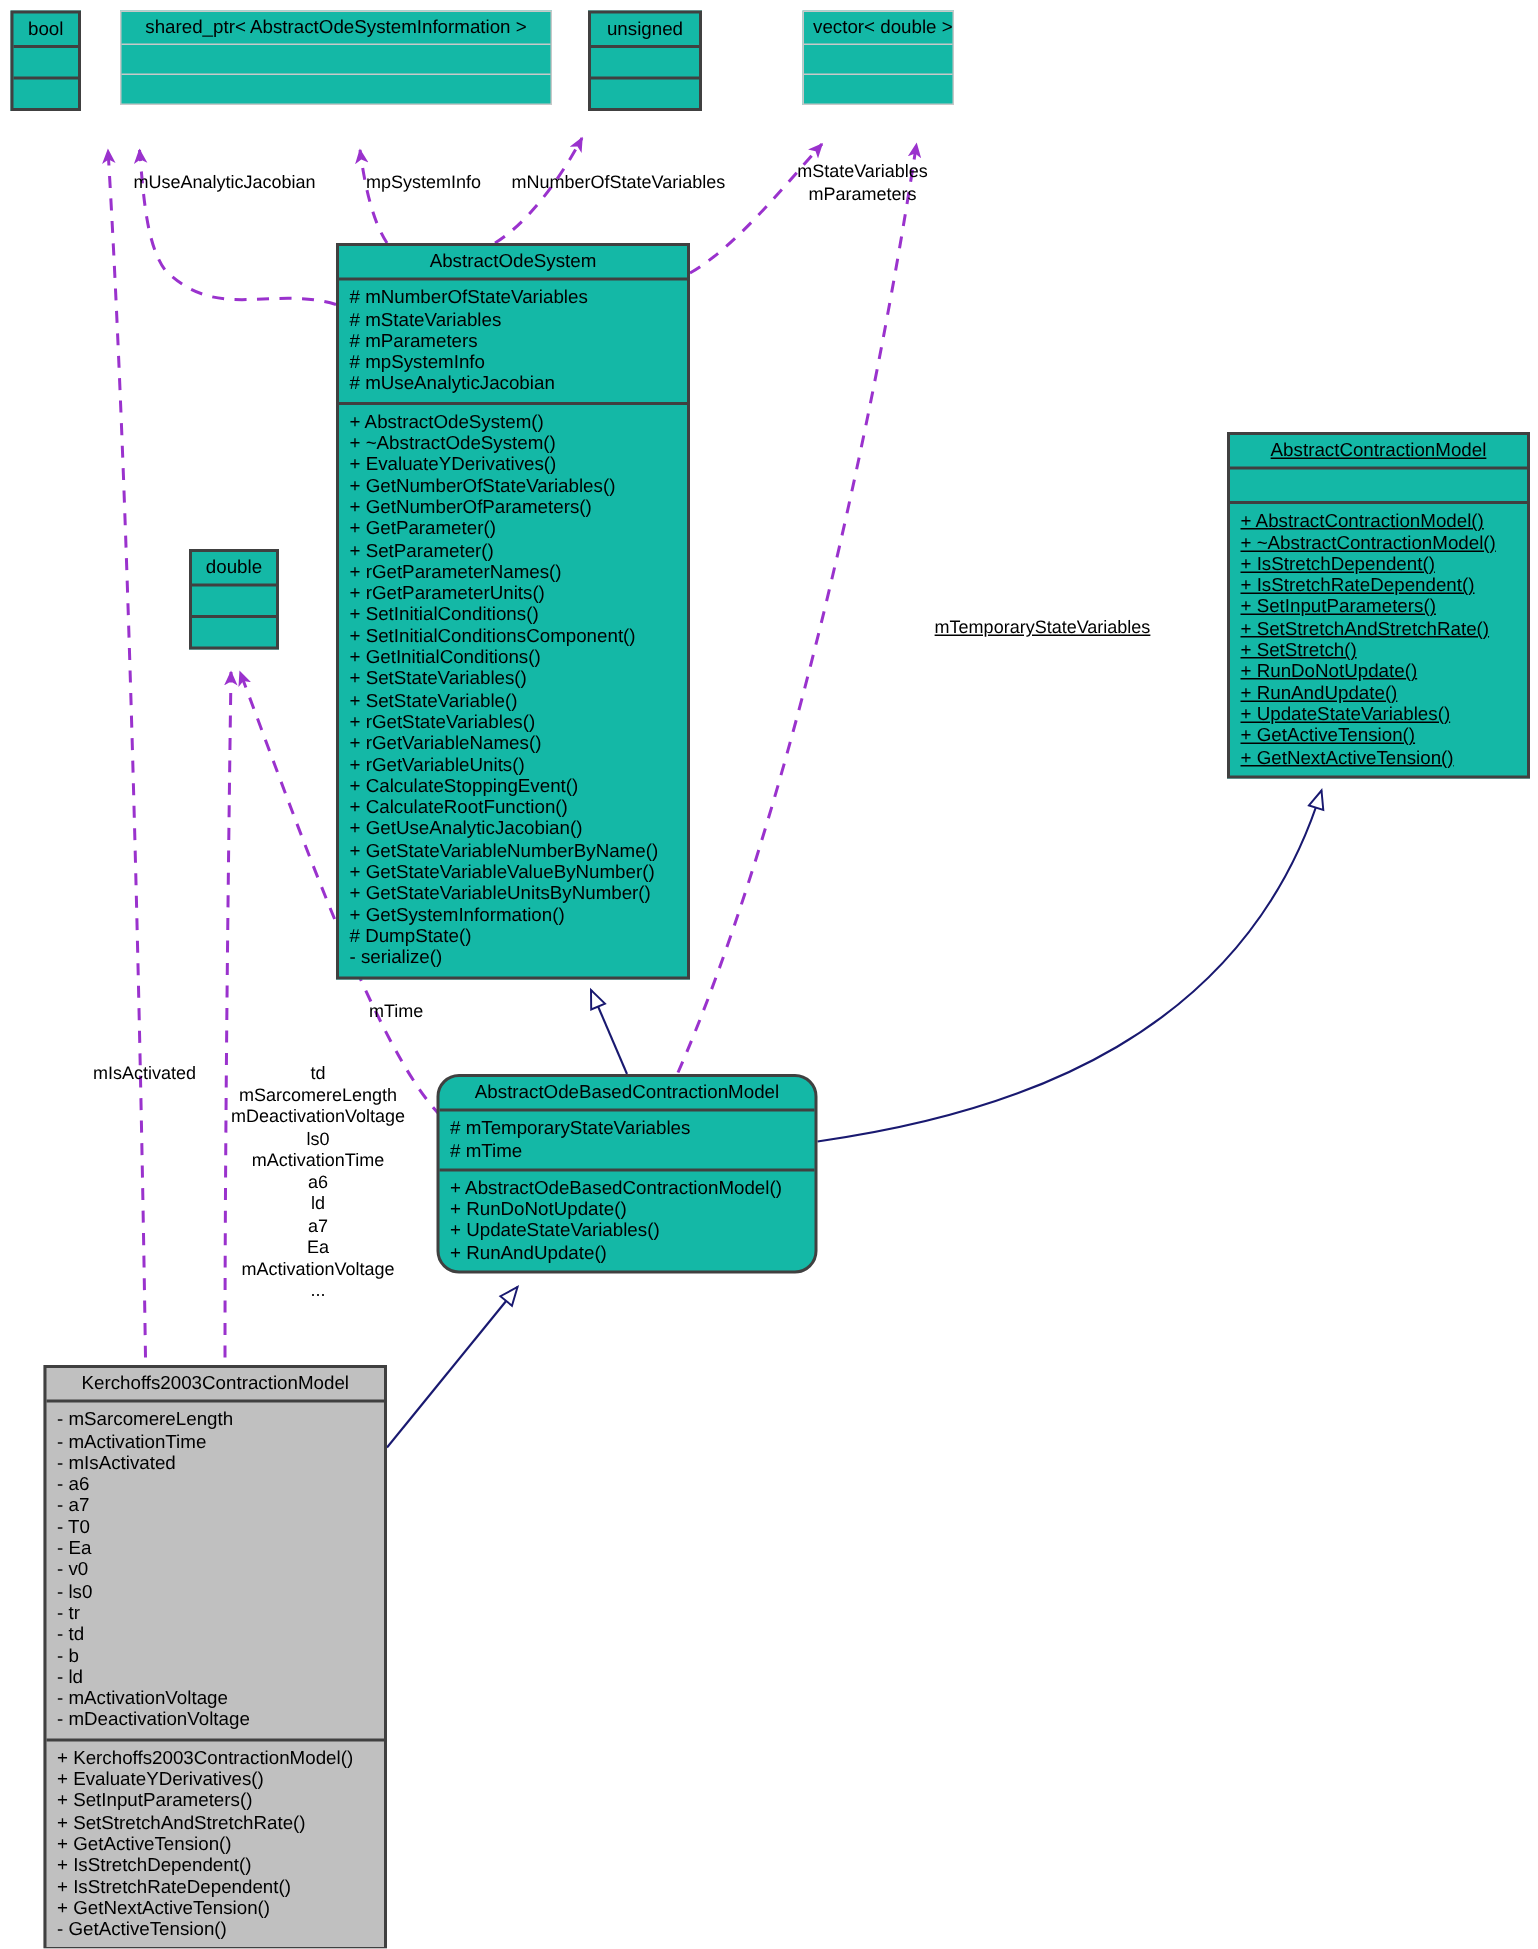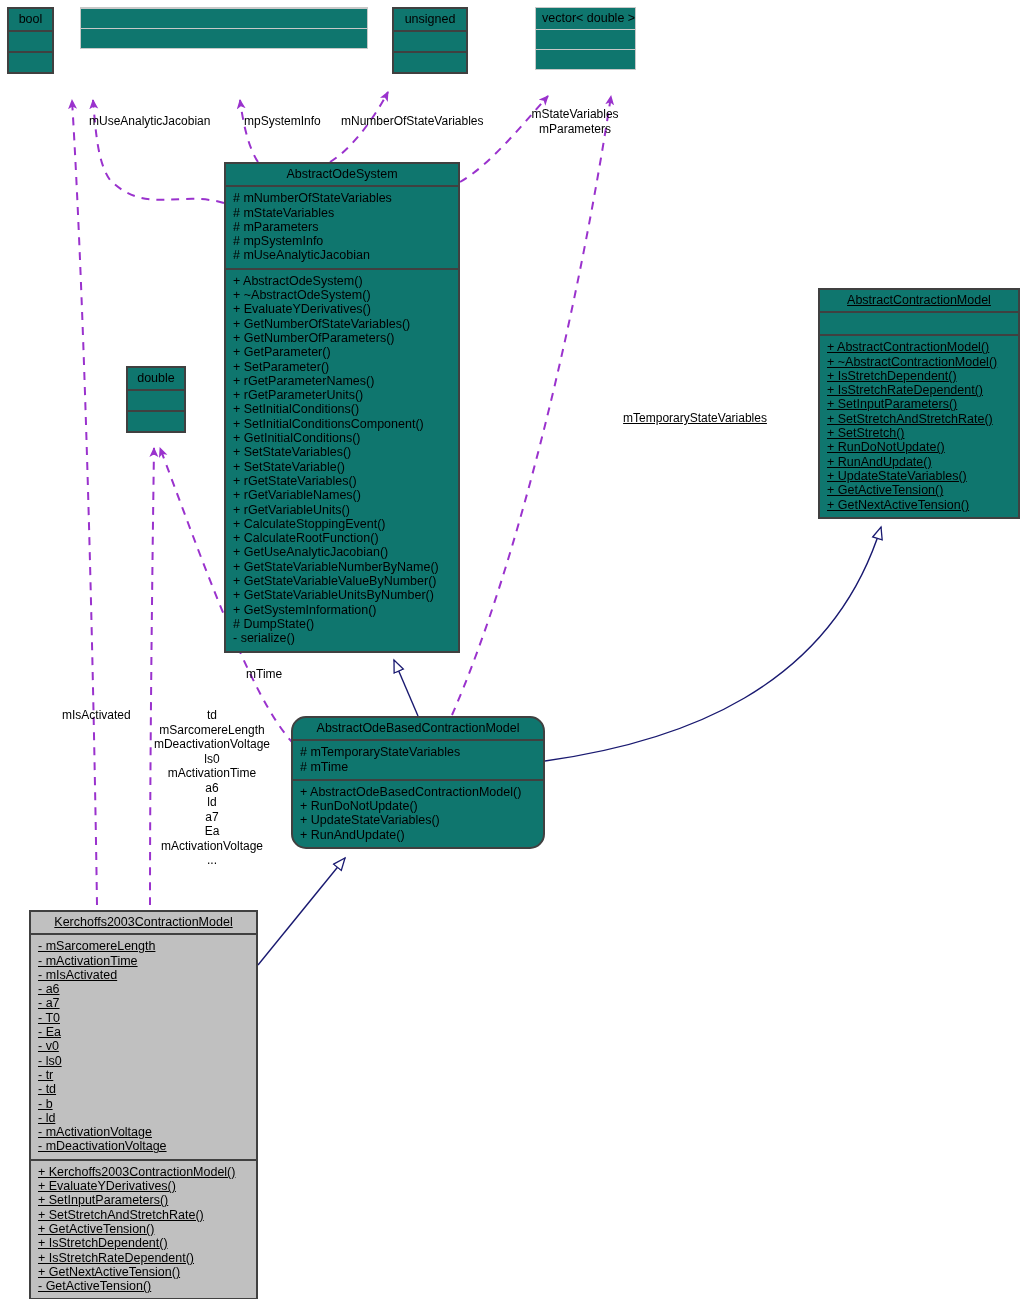--- a/index.html
+++ b/index.html
@@ -22,21 +22,21 @@
     position: absolute;
     left: 0;
     top: 0;
     width: 1025px;
     height: 1299px;
     pointer-events: none;
   }
   .uml-box {
     position: absolute;
     box-sizing: border-box;
-    background: #0f766e;
+    background: #14b8a6;
     font-size: 12.5px;
     line-height: 14.3px;
     color: #000000;
   }
   .uml-box.dark { border: 2px solid #404040; }
   .uml-box.light { border: 1px solid #c8c8c8; }
   .uml-box.node { border: 2px solid #404040; }
   .uml-box.filled { background: #c0c0c0; }
 
   .compartment-title {
@@ -109,20 +109,21 @@
     <path d="M258,965 L345,858" fill="none" stroke="#191970" stroke-width="1.4" marker-end="url(#inherit-arrow)"></path>
   </svg>
 
   <div class="uml-box dark" style="left:7px; top:7px; width:47px;">
     <div class="compartment-title">bool</div>
     <div class="compartment-sep-dark compartment-empty"></div>
     <div class="compartment-sep-dark compartment-empty"></div>
   </div>
 
   <div class="uml-box light" style="left:80px; top:7px; width:288px;">
+    <div class="compartment-title">shared_ptr&lt; AbstractOdeSystemInformation &gt;</div>
     <div class="compartment-sep-light compartment-empty"></div>
     <div class="compartment-sep-light compartment-empty"></div>
   </div>
 
   <div class="uml-box dark" style="left:392px; top:7px; width:76px;">
     <div class="compartment-title">unsigned</div>
     <div class="compartment-sep-dark compartment-empty"></div>
     <div class="compartment-sep-dark compartment-empty"></div>
   </div>
 
@@ -203,21 +204,21 @@
       <div class="row"># mTime</div>
     </div>
     <div class="compartment-sep-dark compartment-body">
       <div class="row">+ AbstractOdeBasedContractionModel()</div>
       <div class="row">+ RunDoNotUpdate()</div>
       <div class="row">+ UpdateStateVariables()</div>
       <div class="row">+ RunAndUpdate()</div>
     </div>
   </div>
 
-  <div class="uml-box node filled" style="left:29px; top:910px; width:229px;text-decoration:underline;">
+  <div class="uml-box node filled" style="left:29px; top:910px; width:229px;">
     <div class="compartment-title">Kerchoffs2003ContractionModel</div>
     <div class="compartment-sep-dark compartment-body">
       <div class="row">- mSarcomereLength</div>
       <div class="row">- mActivationTime</div>
       <div class="row">- mIsActivated</div>
       <div class="row">- a6</div>
       <div class="row">- a7</div>
       <div class="row">- T0</div>
       <div class="row">- Ea</div>
       <div class="row">- v0</div>

